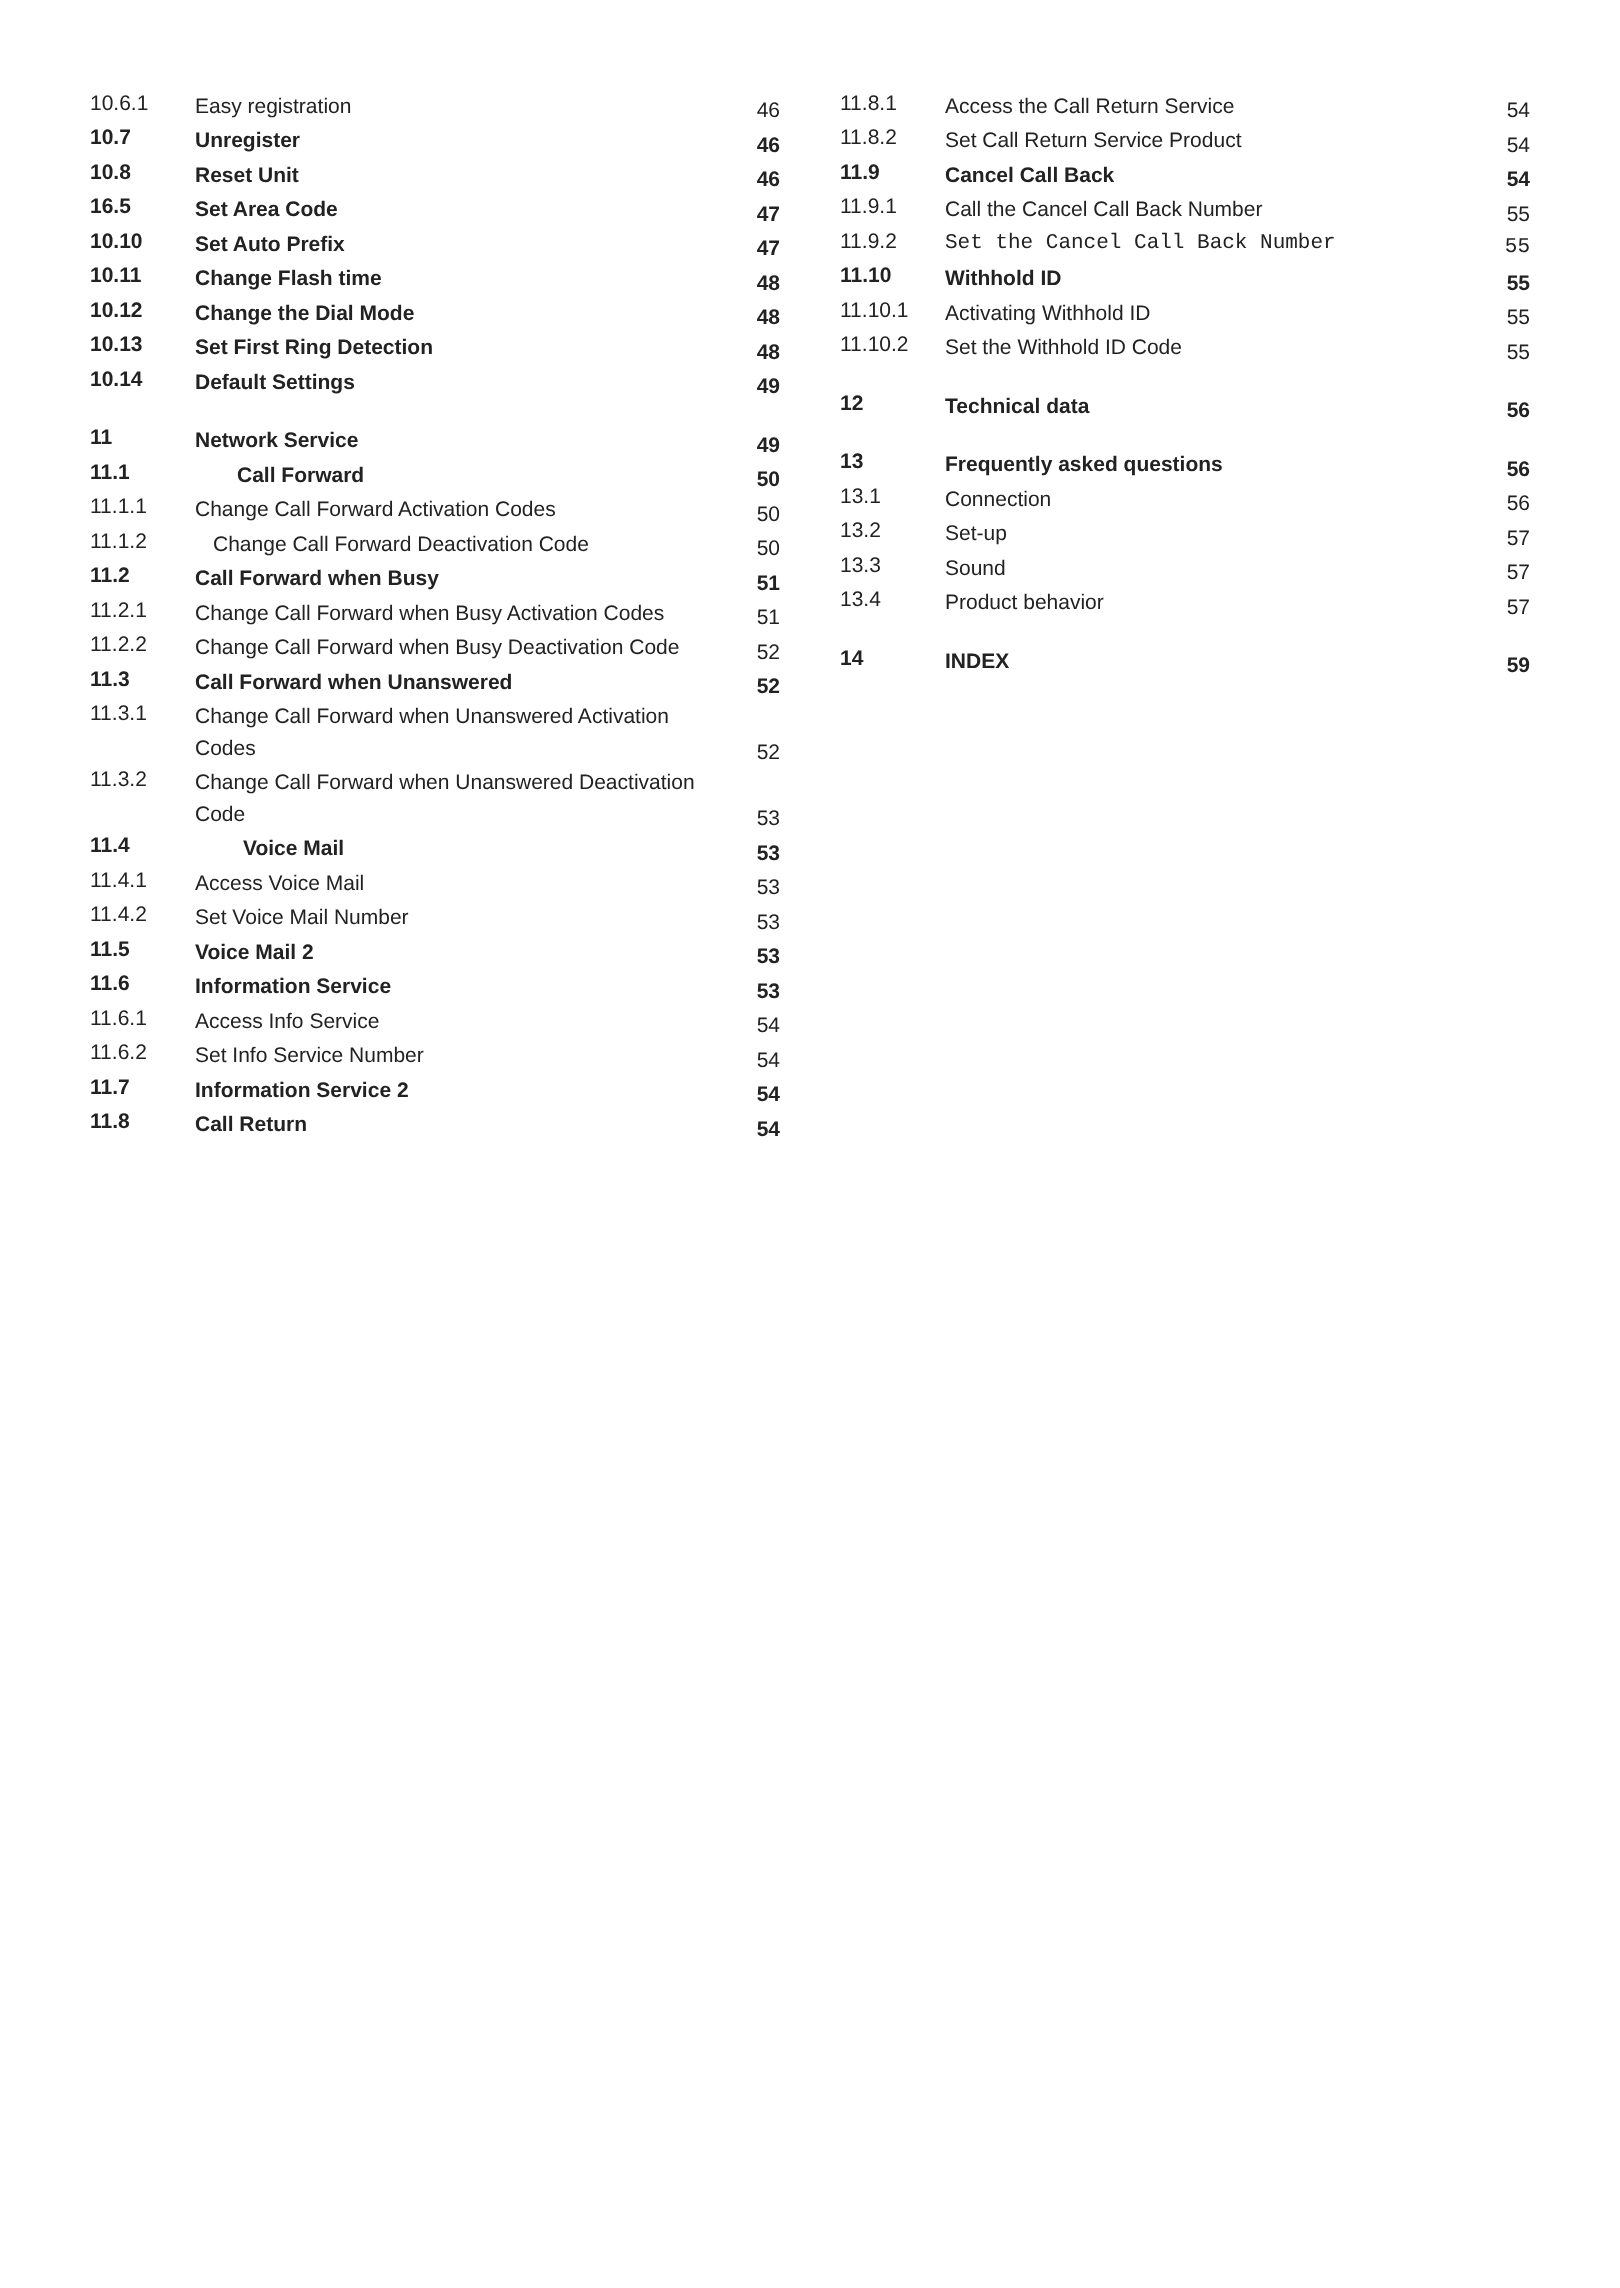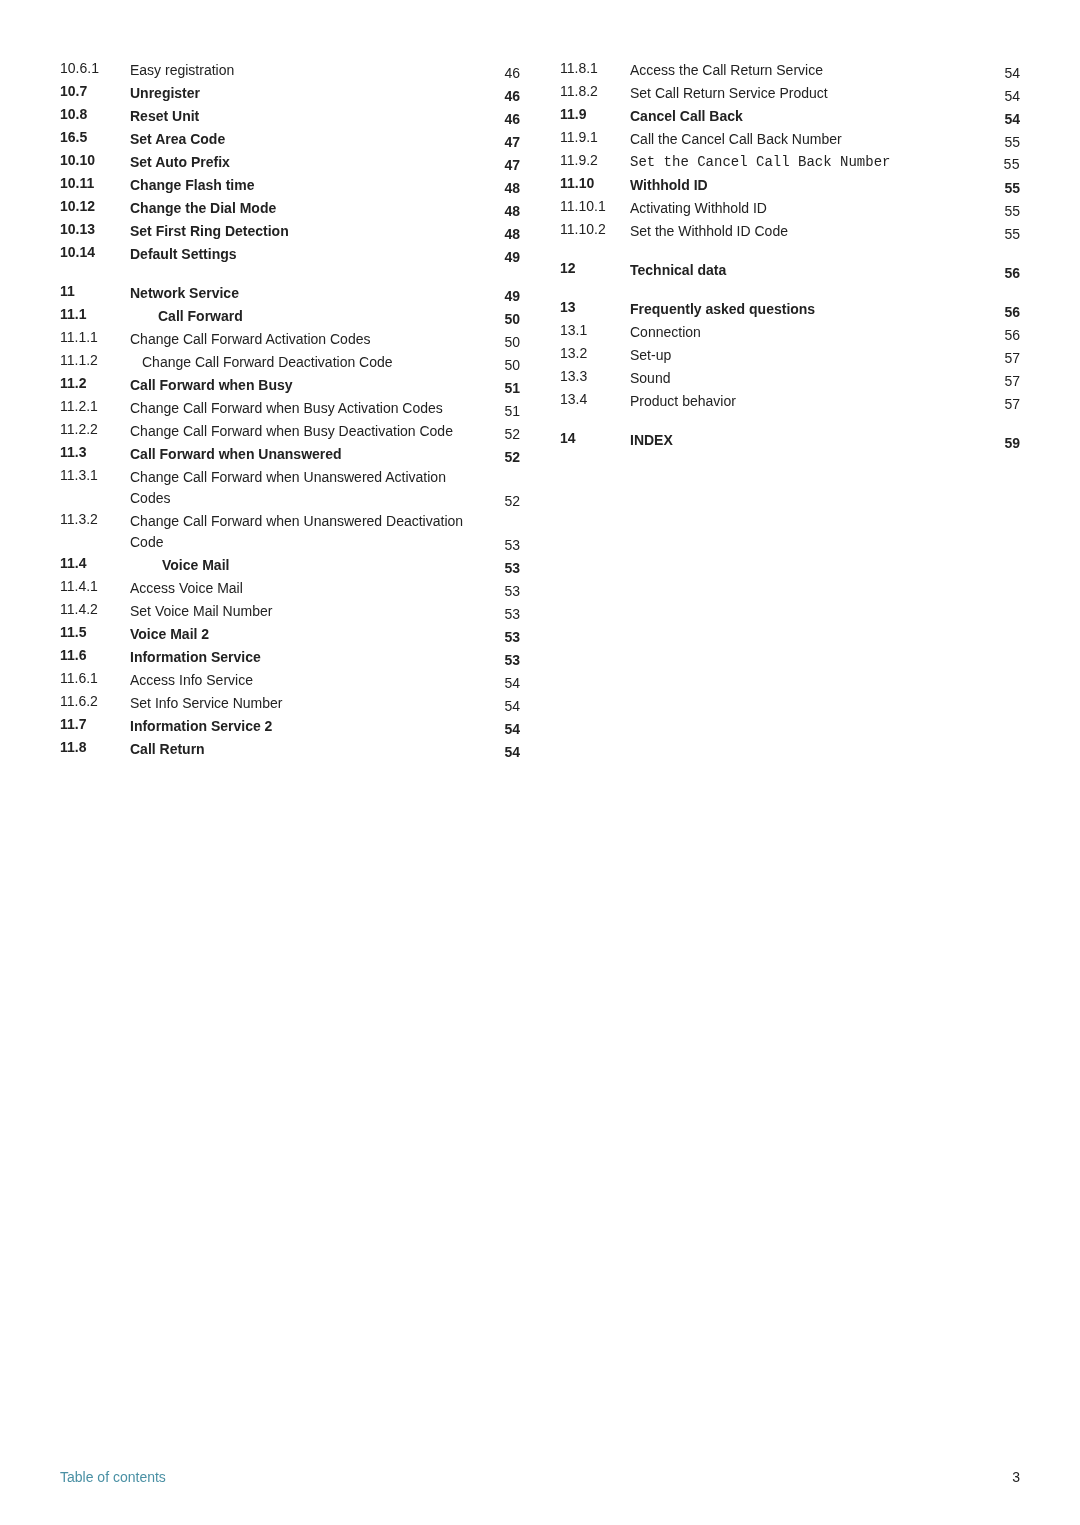--- a/index.html
+++ b/index.html
@@ -401,17 +401,13 @@
         <div class="multiline-entry">
           <span class="toc-num bold">14</span>
           <div class="toc-content" style="flex: 1 1 0%; display: flex; align-items: flex-end;">
             <span class="toc-label-wrap bold" style="font-weight: bold;">INDEX</span>
             <span class="toc-page bold" style="font-weight: bold;">59</span>
           </div>
         </div>
       </div>
   </div>
 
-  <div class="footer">
-    <span class="footer-left">Table of contents</span>
-    <span class="footer-right">3</span>
-  </div>
 </div>
 
 </body></html>

